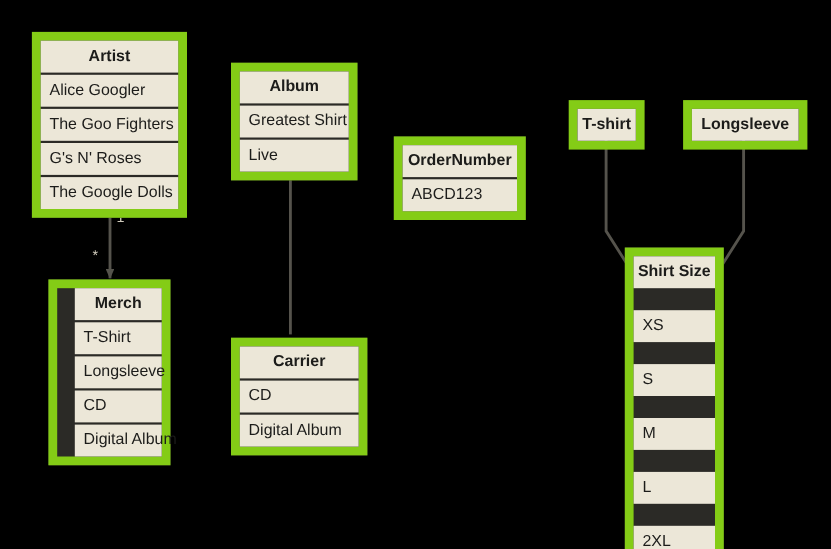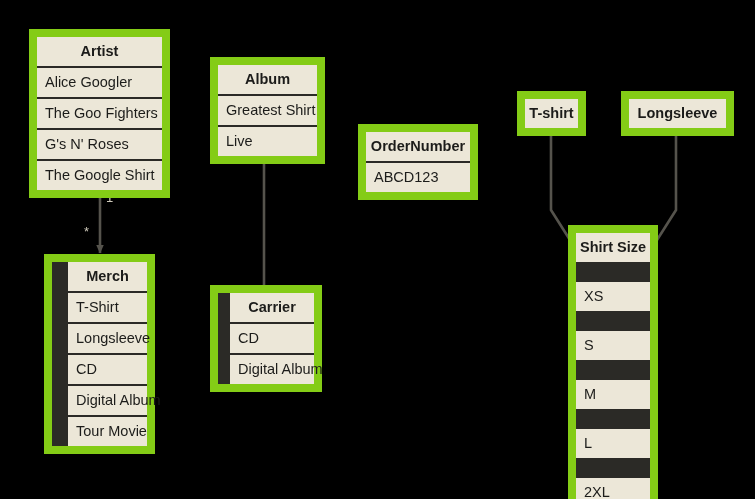--- a/index.html
+++ b/index.html
@@ -84,39 +84,38 @@
   </svg>
 
   <div class="mult-label" style="left:106px; top:191px;">1</div>
   <div class="mult-label" style="left:84px; top:225px;">*</div>
 
   <div class="entity" style="left:29px; top:29px; width:141px;">
     <div class="cell header">Artist</div>
     <div class="cell">Alice Googler</div>
     <div class="cell">The Goo Fighters</div>
     <div class="cell">G's N' Roses</div>
-    <div class="cell">The Google Shirt</div>
+    <div class="cell">The Google Dolls</div>
   </div>
 
   <div class="entity" style="left:44px; top:254px; width:111px;padding-left:16px;">
     <div class="cell header">Merch</div>
     <div class="cell">T-Shirt</div>
     <div class="cell">Longsleeve</div>
     <div class="cell">CD</div>
     <div class="cell">Digital Album</div>
-    <div class="cell">Tour Movie</div>
   </div>
 
   <div class="entity" style="left:210px; top:57px; width:115px;">
     <div class="cell header">Album</div>
     <div class="cell">Greatest Shirt</div>
     <div class="cell">Live</div>
   </div>
 
-  <div class="entity" style="left:210px; top:285px; width:112px;padding-left:12px;">
+  <div class="entity" style="left:210px; top:307px; width:124px;">
     <div class="cell header">Carrier</div>
     <div class="cell">CD</div>
     <div class="cell">Digital Album</div>
   </div>
 
   <div class="entity" style="left:358px; top:76px; width:120px;margin-top:48px;">
     <div class="cell header">OrderNumber</div>
     <div class="cell">ABCD123</div>
   </div>
 

